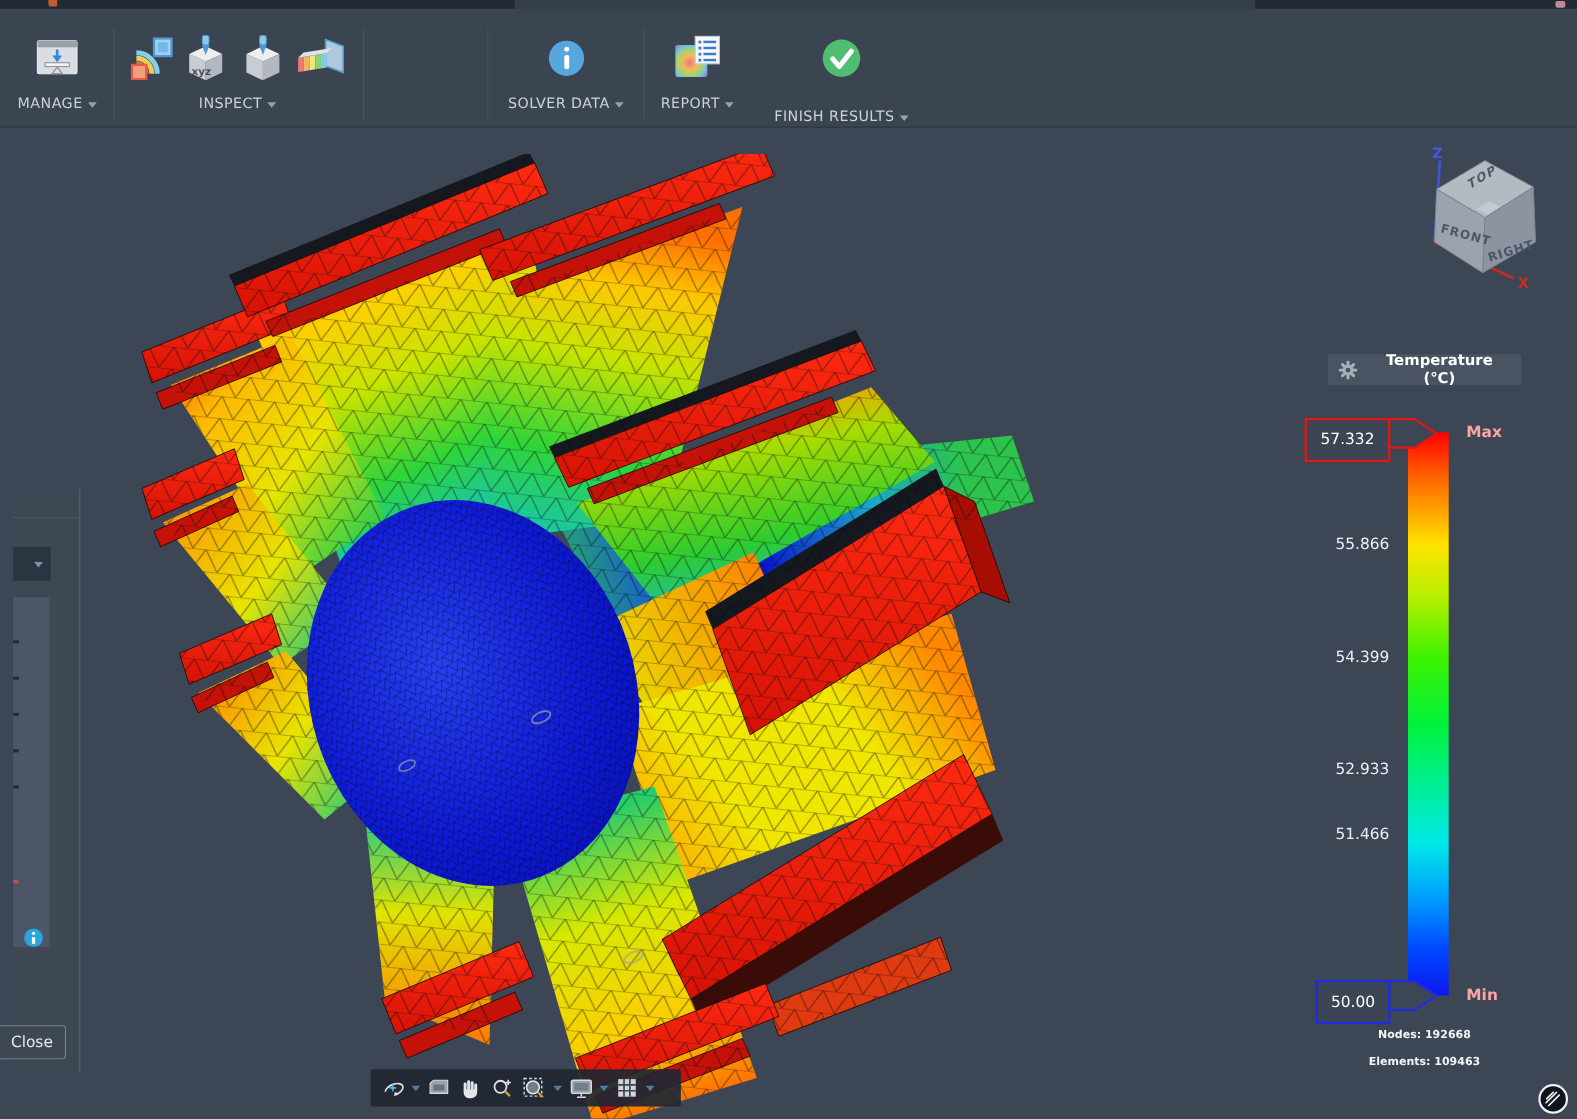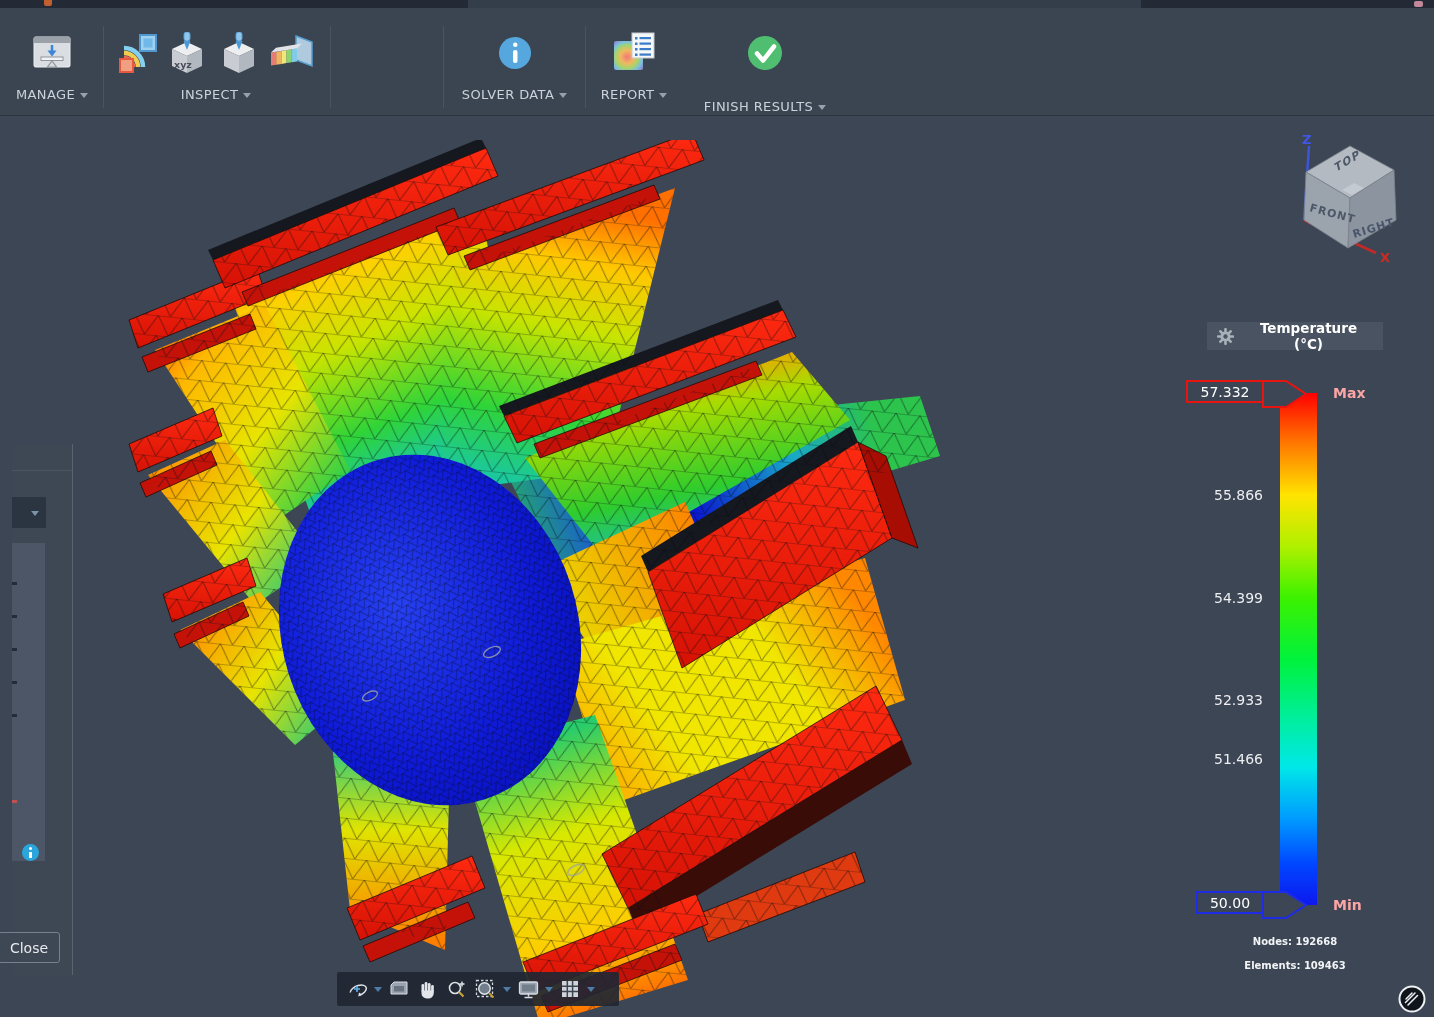--- a/index.html
+++ b/index.html
@@ -23,21 +23,21 @@
   .activebox { outline:2px solid #5f9cca; outline-offset:-1px; }
 
   
   .model-svg { position:absolute; left:20px; top:140px; }
   .viewcube { position:absolute; left:1292px; top:132px; cursor:pointer; }
 
   .legend-header { position:absolute; left:1207px; top:322px; width:176px; height:28px; background:#4a5362; display:flex; align-items:center; padding:0 10px; gap:10px; }
   .legend-title { flex:1; text-align:center; font-size:13.5px; font-weight:bold; color:#ffffff; }
   .legend-bar { position:absolute; left:1280px; top:393px; width:37px; height:512px;
      background:linear-gradient(180deg,#ff0000 0%,#ff6f00 9%,#ffe400 20%,#b0f000 30%,#3cf200 40%,#00f23c 52%,#00eea0 64%,#00e8e8 73%,#009cff 83%,#0046ff 92%,#0d18ee 100%); }
-  .val-box { position:absolute; height:23px; display:flex; align-items:center; justify-content:center; font-size:14px; color:#fff; background:rgba(61,70,84,.35); cursor:text; }
+  .val-box { position:absolute; height:40px; display:flex; align-items:center; justify-content:center; font-size:14px; color:#fff; background:rgba(61,70,84,.35); cursor:text; }
   .max-box { left:1186px; top:380px; width:78px; border:2px solid #e81410; }
   .min-box { left:1196px; top:891px; width:68px; border:2px solid #1e2ce8; }
   .pointer { position:absolute; left:1262px; width:46px; height:30px; cursor:grab; }
   .minmax-label { position:absolute; left:1333px; font-size:14px; font-weight:bold; color:#fca5a5;text-align:center; }
   .tick { position:absolute; left:1180px; width:83px; text-align:right; font-size:14px; color:#eceef1; }
   .stats { position:absolute; left:1190px; top:936px; width:210px; text-align:center; font-size:10px; font-weight:bold; color:#f2f4f6; }
   .stats div { margin-bottom:13px; }
 
   
   .navbar { position:absolute; left:337px; top:972px; width:282px; height:34px; background:rgba(32,39,51,.92); border-radius:2px; display:flex; align-items:center; padding:0 7px; gap:3px; }

